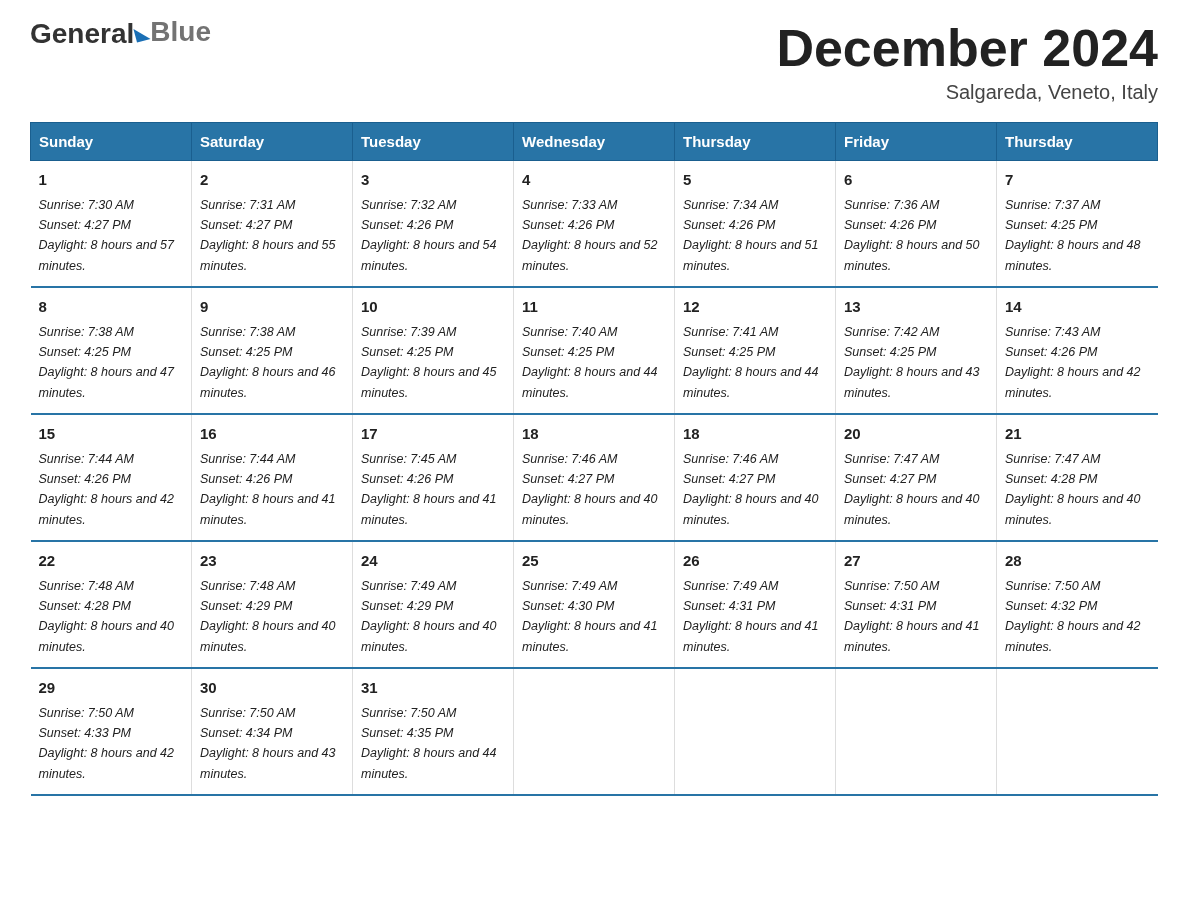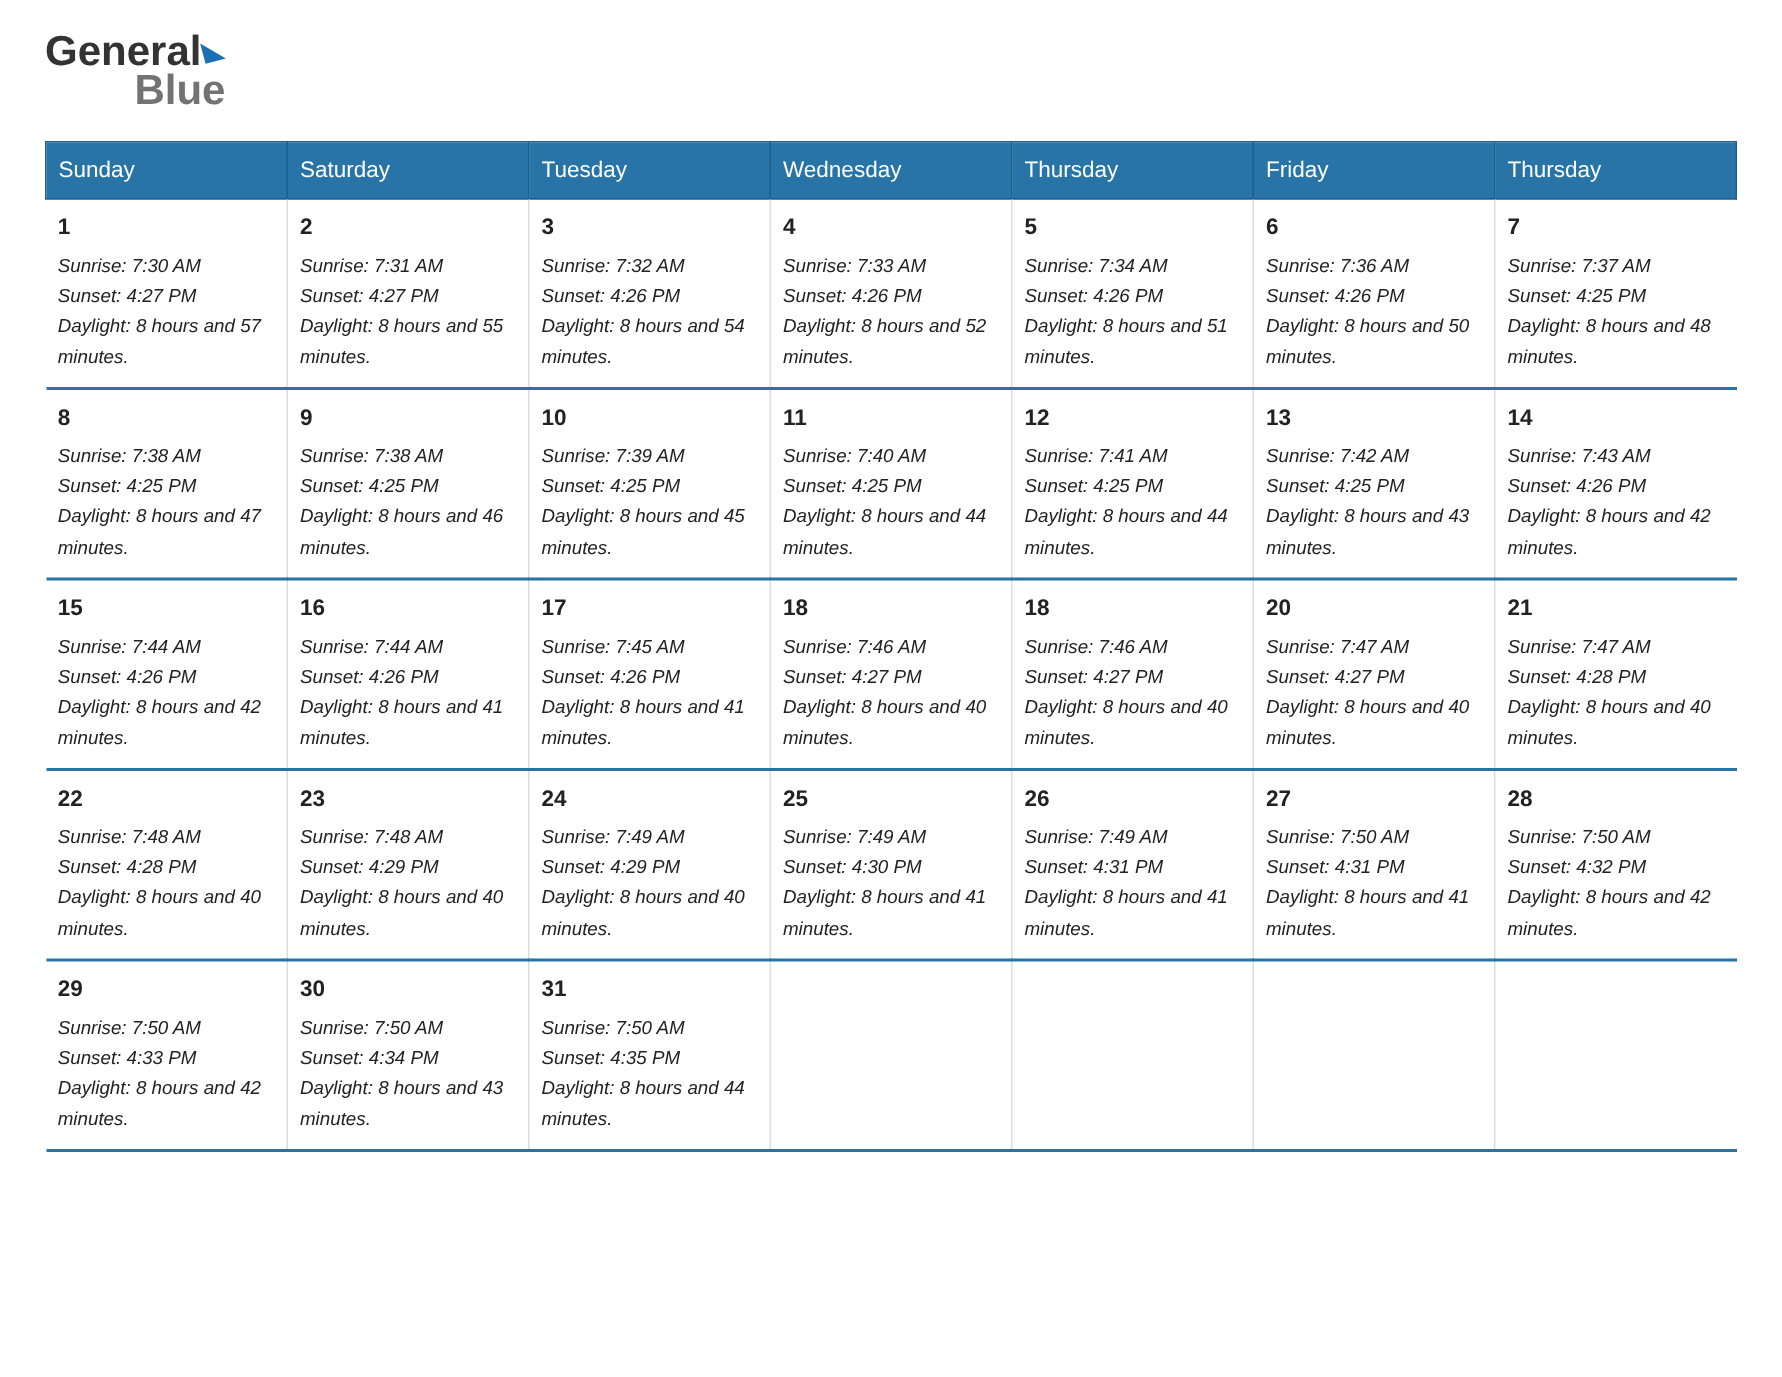--- a/index.html
+++ b/index.html
@@ -11,22 +11,22 @@
       padding: 20px 30px;
     }
     .header {
       display: flex;
       justify-content: space-between;
       align-items: flex-start;
       margin-bottom: 18px;
     }
     .logo {
       display: flex;
-      flex-direction: column;
-      align-items: flex-end;
+      flex-direction: row;
+      align-items: center;
     }
     .logo-text {
       display: flex;
       align-items: center;
       font-size: 28px;
       font-weight: bold;
       color: #333;
       line-height: 1;
     }
     .logo-general { color: #333; }
@@ -63,21 +63,21 @@
     table {
       width: 100%;
       border-collapse: collapse;
     }
     thead tr {
       background-color: #2874a6;
     }
     thead th {
       color: #fff;
       font-size: 15px;
-      font-weight: normal;
+      font-weight: bold;
       padding: 10px 8px;
       text-align: left;
       border: 1px solid #1a5f8f;
     }
     tbody tr {
       border-bottom: 2px solid #2874a6;
     }
     tbody td {
       vertical-align: top;
       padding: 8px 8px 10px 8px;
@@ -110,20 +110,24 @@
 
 <div class="header">
   <div class="logo">
     <div class="logo-text">
       <span class="logo-general">General</span>
       <span class="logo-arrow"></span>
     </div>
     <div style="margin-top:-4px;">
       <span class="logo-blue">Blue</span>
     </div>
+  </div>
+  <div class="title-area">
+    <div class="month-title">December 2024</div>
+    <div class="location">Salgareda, Veneto, Italy</div>
   </div>
 </div>
 
 <table>
   <thead>
     <tr>
       <th>Sunday</th>
       <th>Saturday</th>
       <th>Tuesday</th>
       <th>Wednesday</th>

